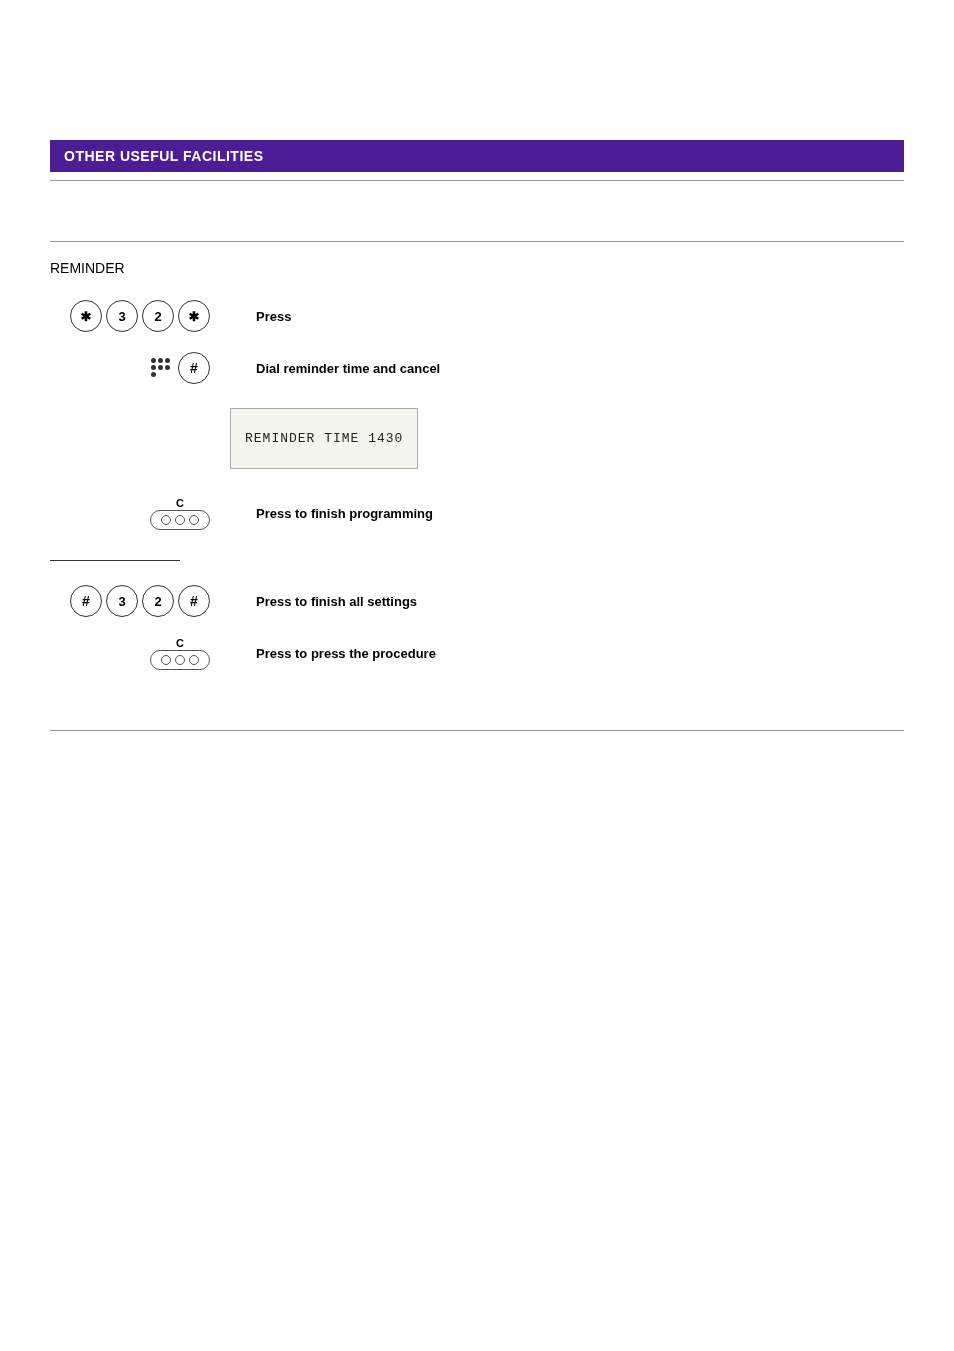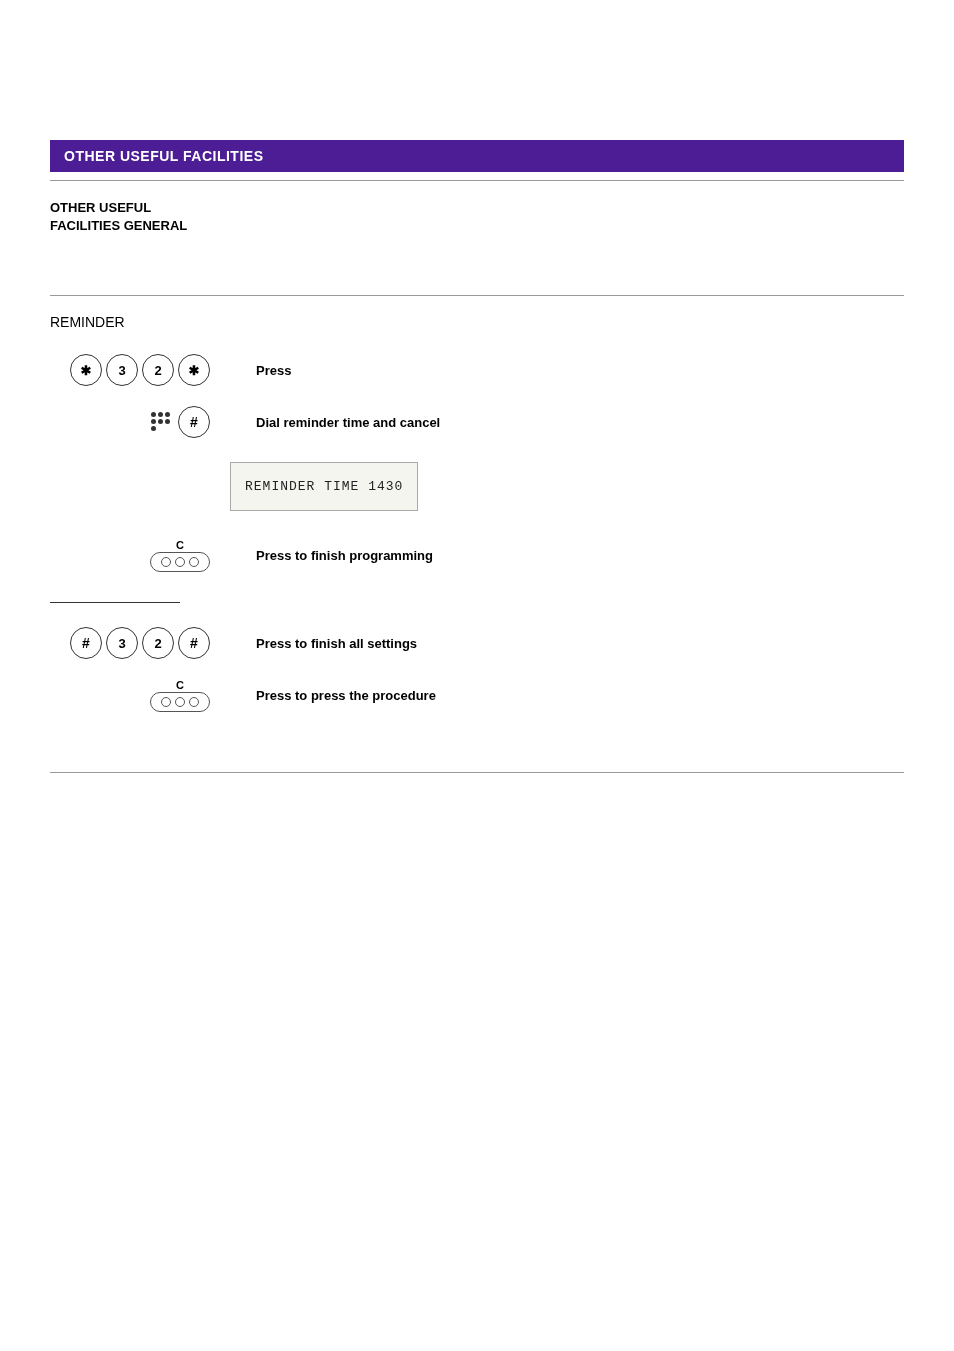--- a/index.html
+++ b/index.html
@@ -133,21 +133,21 @@
       font-size: 13px;
       font-weight: bold;
       margin-left: 26px;
     }
 
     
     .lcd-display {
       display: inline-block;
       border: 1.5px solid #aaa;
       background: #f5f5f0;
-      padding: 16px 14px;
+      padding: 22px 14px;
       font-family: 'Courier New', Courier, monospace;
       font-size: 13px;
       letter-spacing: 1px;
       color: #222;
       margin: 4px 0 4px 0;
     }
 
     .lcd-row {
       margin-left: 180px;
       margin-bottom: 8px;
@@ -215,24 +215,20 @@
 <body>
 
 <div class="page">
 
   <div class="header-bar">
     <span class="header-bar-title">OTHER USEFUL FACILITIES</span>
   </div>
 
   <hr class="hr-line">
 
-  <div class="section-subtitle">
-    <span>OTHER USEFUL</span><br>
-    <span>FACILITIES GENERAL</span>
-  </div>
 
   <hr class="hr-line2">
 
   <div class="reminder-heading">REMINDER</div>
 
   <div class="instruction-block">
 
     <div class="instruction-row">
       <div class="key-group">
         <div class="key-circle">

